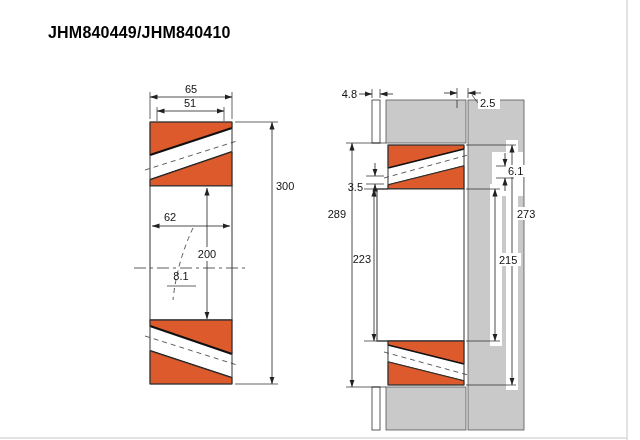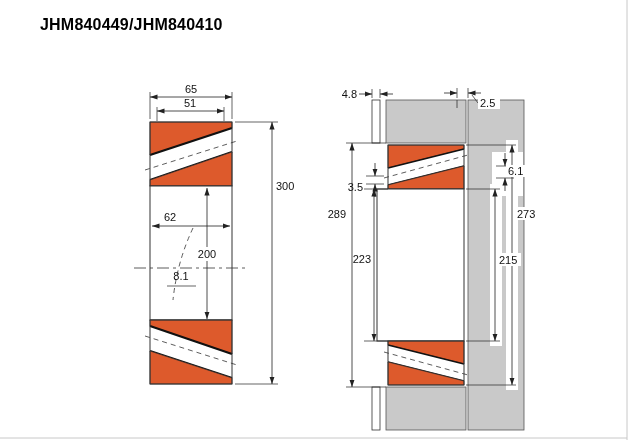--- a/index.html
+++ b/index.html
@@ -1,21 +1,21 @@
 <!DOCTYPE html>
 <html><head>
 <meta charset="utf-8">
 <style>
   html,body{margin:0;padding:0;}
   body{
     width:640px;height:440px;position:relative;background:#ffffff;overflow:hidden;
     font-family:"Liberation Sans", sans-serif;
   }
   .page-title{
-    position:absolute;left:36px;top:12px;margin:4px;
+    position:absolute;left:36px;top:12px;margin:12px;
     font-size:16px;font-weight:bold;color:#000;letter-spacing:0.2px;
     font-family:"Liberation Sans", sans-serif;
   }
   svg{position:absolute;left:0;top:0;}
   svg text{
     font-family:"Liberation Sans", sans-serif;
     font-size:11px;fill:#111;
   }
   .outline{fill:none;stroke:#333;stroke-width:1;}
   .part-edge{stroke:#333;stroke-width:0.8;fill:none;}

